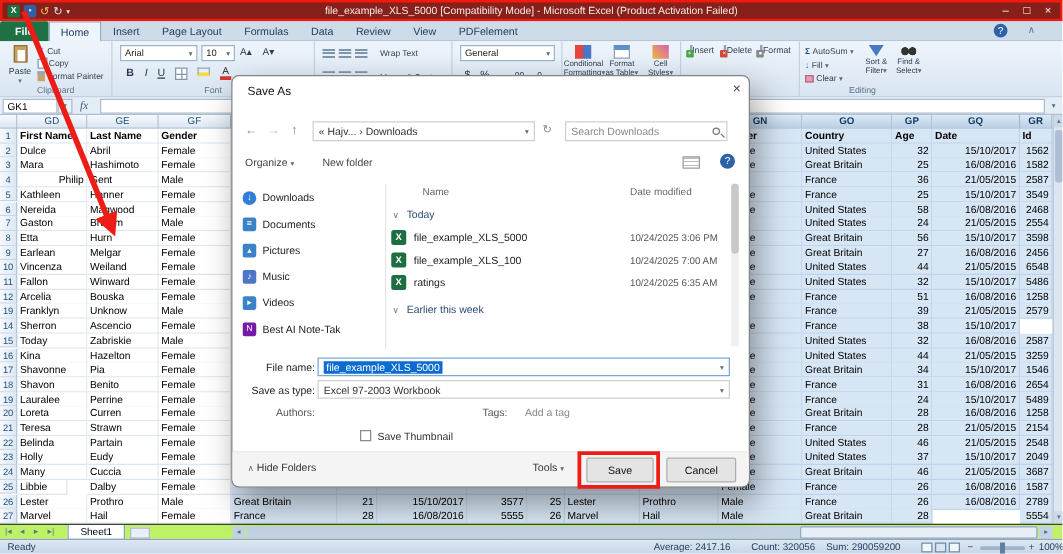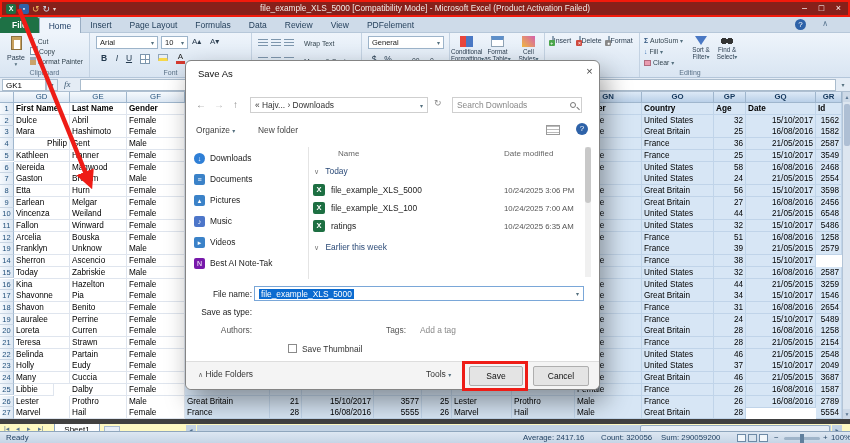--- a/index.html
+++ b/index.html
@@ -60,21 +60,21 @@
   .selc{background:#d7e6f5;border-right-color:#c0d4e9;border-bottom-color:#c0d4e9}
   .hdr{font-weight:bold}
   .num{text-align:right}
 
   
   #vscroll{left:842px;top:92px;width:8px;height:327px;background:#dde6f0;border-left:1px solid #b3c4d6}
   .varrow{position:absolute;left:0;width:8px;height:10px;font-size:5px;color:#5a7691;text-align:center;line-height:10px;background:#cdd9e7}
   #vthumb{position:absolute;left:1px;top:12px;width:6px;height:42px;background:#aebfd4;border-radius:2px}
 
   
-  #sheetbar{left:0;top:419px;width:850px;height:12px;background:#fef9c3;border-top:5px solid #404040}
+  #sheetbar{left:0;top:419px;width:850px;height:12px;background:#bef264;border-top:1px solid #404040}
   .snav{position:absolute;top:1px;font-size:7px;color:#5a7693}
   #sheettab{left:54px;top:0;width:46px;height:12px;background:#fdfefe;border:1px solid #8ba6c4;border-top:none;
             text-align:center;font-size:8px;line-height:11px;color:#000}
   #addsheet{left:104px;top:2px;width:16px;height:9px;background:#e8eff7;border:1px solid #a9bcd1}
   .harrow{position:absolute;top:1px;width:10px;height:10px;background:#c3d3e4;font-size:6px;color:#50708f;text-align:center;line-height:10px}
   #htrack{left:197px;top:1px;width:634px;height:10px;background:#c3d3e4}
   #hthumb{left:640px;top:1px;width:190px;height:10px;background:#e7eef6;border:1px solid #93aac4;border-radius:2px}
 
   
   #statusbar{left:0;top:431px;width:850px;height:12px;background:linear-gradient(#dde7f2,#c6d5e6);
@@ -879,20 +879,24 @@
     <div class="vsc" style="left:399px;top:86px;height:130px">
       <div class="vscthumb" style="top:0;height:56px"></div>
     </div>
 
     <div class="dlabel" style="left:8px;top:228px;width:58px">File name:</div>
     <div class="dbox" style="left:68px;top:225px;width:330px;height:15px;border-color:#7aa7d8">
       <span id="fnhl">file_example_XLS_5000</span>
       <span class="dd" style="position:absolute;right:4px">▾</span>
     </div>
     <div class="dlabel" style="left:8px;top:246px;width:58px">Save as type:</div>
+    <div class="dbox" style="left:68px;top:243px;width:330px;height:15px">
+      <span>Excel 97-2003 Workbook</span>
+      <span class="dd" style="position:absolute;right:4px">▾</span>
+    </div>
 
     <div class="dlabel" style="left:10px;top:264px;width:56px;color:#555">Authors:</div>
     <div class="dlabel" style="left:190px;top:264px;width:30px;color:#555">Tags:</div>
     <div class="abs" style="left:234px;top:264px;font-size:8.4px;color:#888">Add a tag</div>
 
     <div class="checkbox" style="left:102px;top:283px"></div>
     <div class="abs" style="left:116px;top:283px;font-size:8.4px;color:#333">Save Thumbnail</div>
 
     <div id="dbottom"></div>
     <div class="abs" style="left:12px;top:308px;font-size:8.4px;color:#333;z-index:2">

